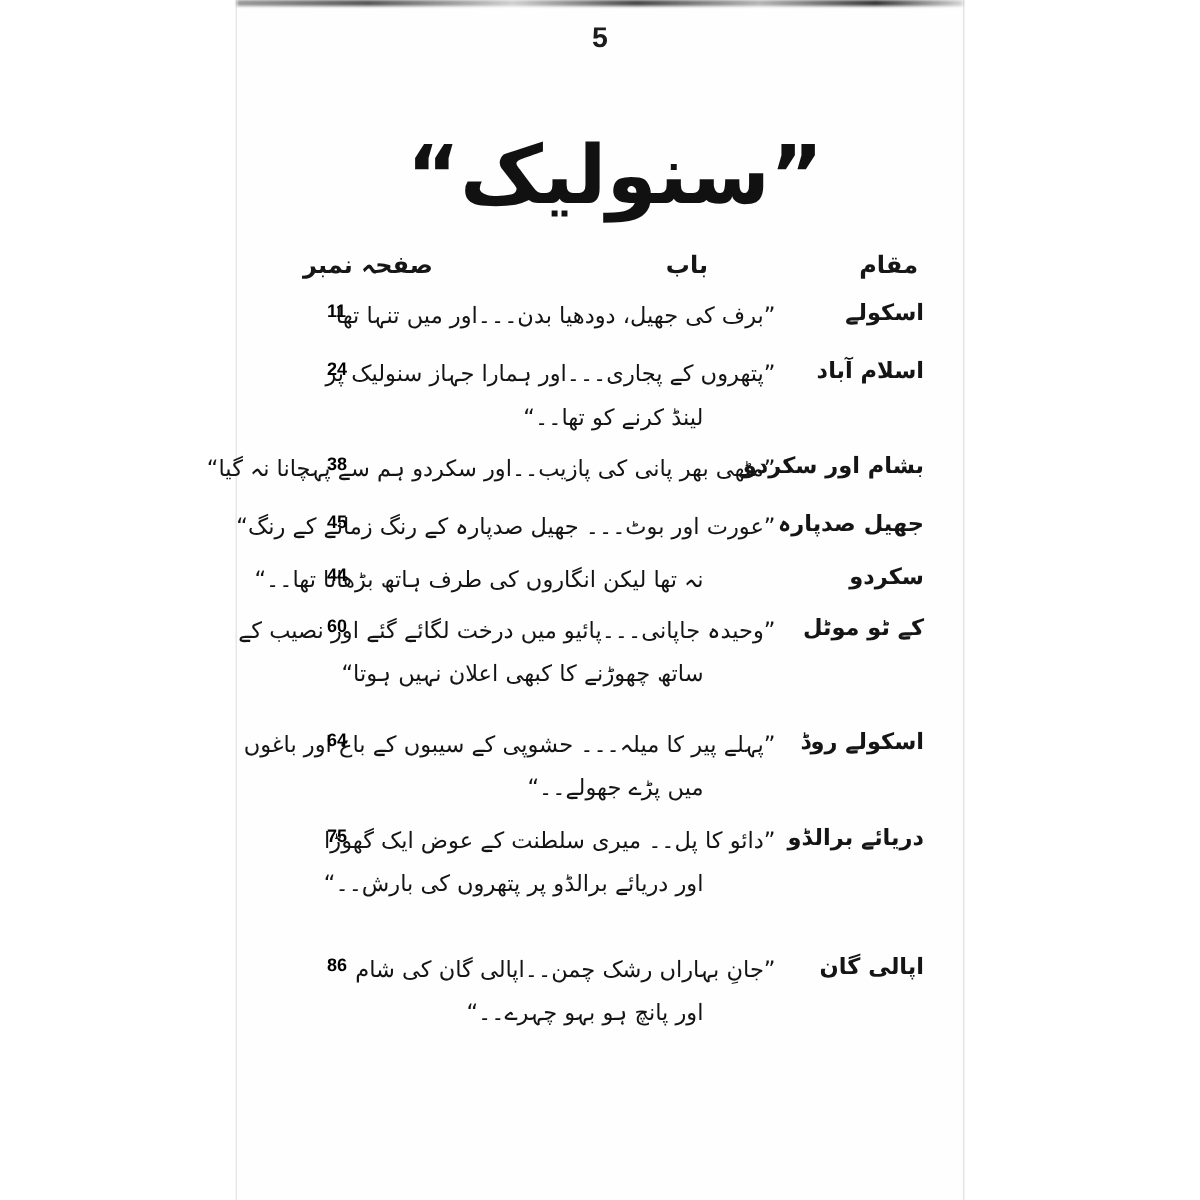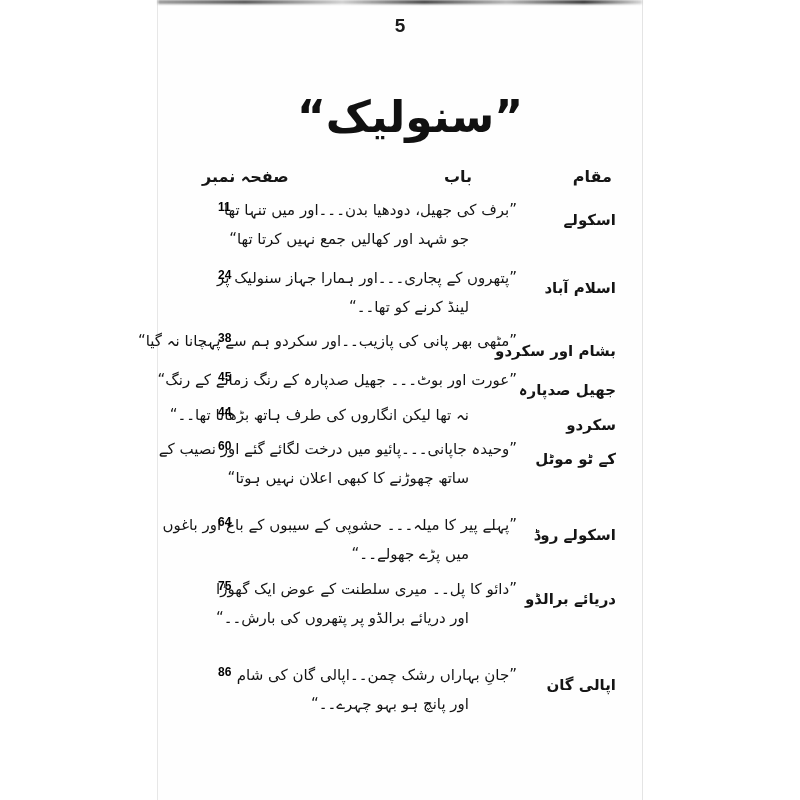--- a/index.html
+++ b/index.html
@@ -27,21 +27,21 @@
     filter:blur(1px);
   }
   .page-num{
     padding-top:14px;text-align:center;
     font-family:"Liberation Sans","DejaVu Sans",sans-serif;
     font-weight:bold;font-size:19px;color:#1c1c1c;line-height:24px;
   }
   .book-title{
     margin-top:44px;height:70px;line-height:70px;
     text-align:center;direction:rtl;
-    font-size:44px;font-weight:bold;color:#111;
+    font-size:54px;font-weight:bold;color:#111;
     transform:translateX(10px);
     white-space:nowrap;
   }
   .toc{margin-top:13px;}
   .toc-header{
     position:relative;height:31px;
     font-size:16px;font-weight:bold;color:#161616;direction:rtl;
   }
   .hdr-place{position:absolute;right:30px;top:2px;white-space:nowrap;}
   .hdr-chapter{position:absolute;right:170px;top:2px;white-space:nowrap;}
@@ -54,21 +54,21 @@
   }
   .toc-row:nth-child(1){margin-bottom:10px;}
   .toc-row:nth-child(2){margin-bottom:5px;}
   .toc-row:nth-child(3){margin-bottom:10px;}
   .toc-row:nth-child(4){margin-bottom:6px;}
   .toc-row:nth-child(5){margin-bottom:5px;}
   .toc-row:nth-child(6){margin-bottom:18px;}
   .toc-row:nth-child(7){margin-bottom:6px;}
   .toc-row:nth-child(8){margin-bottom:28px;}
   .place{
-    position:absolute;right:26px;top:15px;
+    position:absolute;right:26px;top:3px;
     direction:rtl;white-space:nowrap;
     font-size:15px;font-weight:bold;color:#151515;
   }
   .page-ref{
     position:absolute;left:60px;top:4px;width:44px;text-align:left;
     font-family:"Liberation Sans","DejaVu Sans",sans-serif;
     font-weight:bold;font-size:12px;color:#000000;
   }
   .chapter{direction:rtl;}
   .chapter-line{
@@ -92,21 +92,20 @@
       <span class="hdr-place">مقام</span>
       <span class="hdr-chapter">باب</span>
       <span class="hdr-pagenum">صفحہ نمبر</span>
     </div>
     <div id="toc-rows">
         <div class="toc-row">
           <span class="place">اسکولے</span>
           <span class="page-ref">11</span>
           <div class="chapter">
             <div class="chapter-line">”برف کی جھیل، دودھیا بدن۔۔۔اور میں تنہا تھا</div>
-            <div class="chapter-line cont">جو شہد اور کھالیں جمع نہیں کرتا تھا“</div>
           </div>
         </div>
         <div class="toc-row">
           <span class="place">اسلام آباد</span>
           <span class="page-ref">24</span>
           <div class="chapter">
             <div class="chapter-line">”پتھروں کے پجاری۔۔۔اور ہمارا جہاز سنولیک پر</div>
             <div class="chapter-line cont">لینڈ کرنے کو تھا۔۔“</div>
           </div>
         </div>

